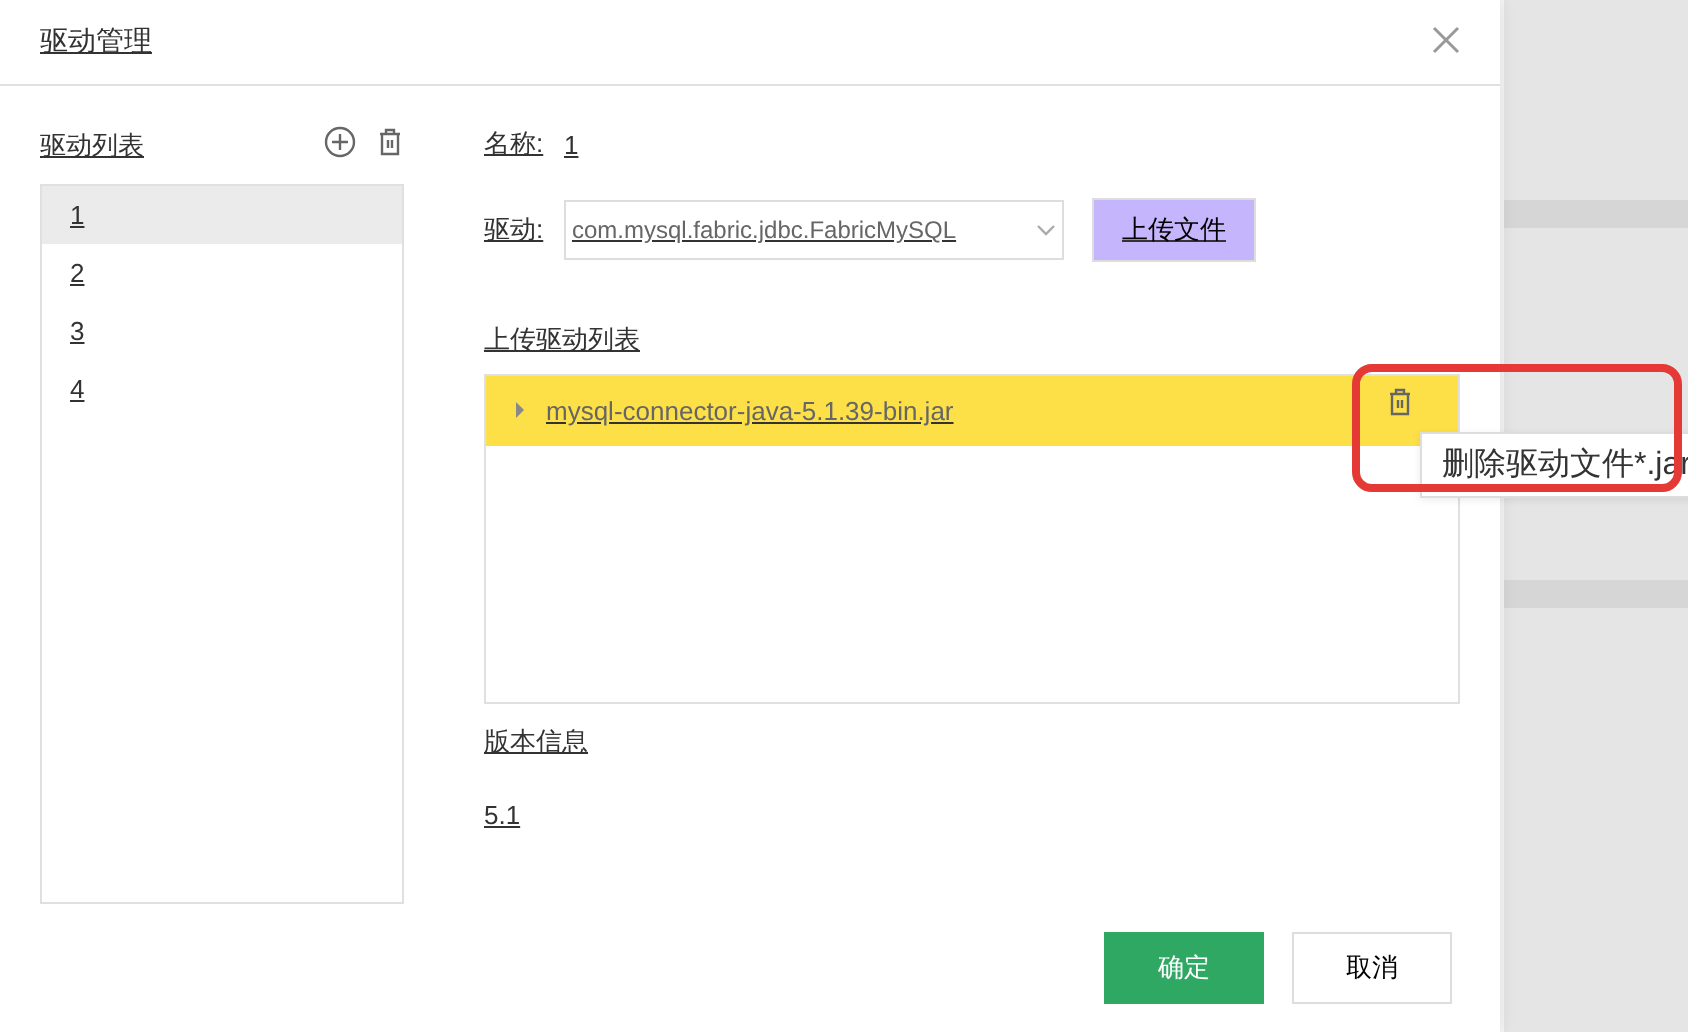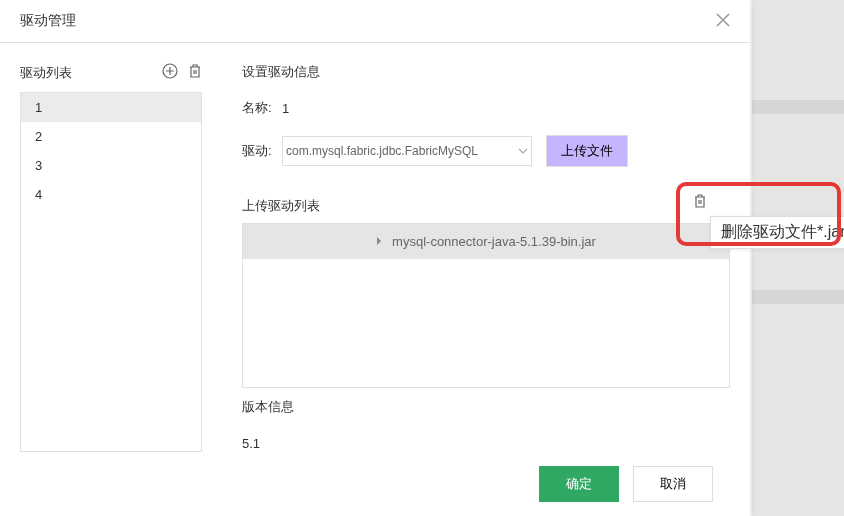--- a/index.html
+++ b/index.html
@@ -3,20 +3,21 @@
   <meta charset="utf-8">
   <style>
     * { box-sizing: border-box; margin: 0; padding: 0; }
     body { font-family: "Microsoft YaHei", Arial, sans-serif; font-size: 13px; color: #333; background: #f5f5f5; }
     .dialog {
       width: 750px;
       height: 516px;
       background: #fff;
       position: relative;
       box-shadow: 0 0 8px rgba(0,0,0,0.1);
+      text-decoration: underline;
     }
     .dialog-header {
       padding: 12px 20px;
       border-bottom: 1px solid #e0e0e0;
       display: flex;
       justify-content: space-between;
       align-items: center;
     }
     .dialog-title { font-size: 14px; color: #333; }
     .close-btn { cursor: pointer; color: #999; font-size: 18px; line-height: 1; }
@@ -85,40 +86,39 @@
       margin-bottom: 8px;
       position: relative;
       margin-top: 30px;
     }
     .file-listbox {
       border: 1px solid #e0e0e0;
       height: 165px;
     }
     .file-row {
       padding: 10px 14px;
-      background: #e5e5e5;
+      background: #fde047;
       display: flex;
       align-items: center;
       gap: 10px;
       color: #666;
       font-size: 13px;
-      justify-content: center;
     }
     .arrow { color: #888; }
     .version-row {
       margin-top: 10px;
       display: flex;
       gap: 20px;
       color: #333;
       flex-direction: column;
     }
     .dialog-footer {
       position: absolute;
       bottom: 14px;
-      right: 37px;
+      right: 24px;
       display: flex;
       gap: 14px;
     }
     .btn {
       padding: 8px 26px;
       font-size: 13px;
       cursor: pointer;
       border: 1px solid #ddd;
       background: #fff;
     }
@@ -205,21 +205,20 @@
       </div>
       <div class="drive-list">
         <div class="drive-item active">1</div>
         <div class="drive-item">2</div>
         <div class="drive-item">3</div>
         <div class="drive-item">4</div>
       </div>
     </div>
 
     <div class="right-panel">
-      <div class="section-title">设置驱动信息</div>
 
       <div class="form-row">
         <span class="form-label">名称:</span>
         <span class="form-value">1</span>
       </div>
 
       <div class="form-row">
         <span class="form-label">驱动:</span>
         <div class="select-box">
           <span>com.mysql.fabric.jdbc.FabricMySQL</span>

